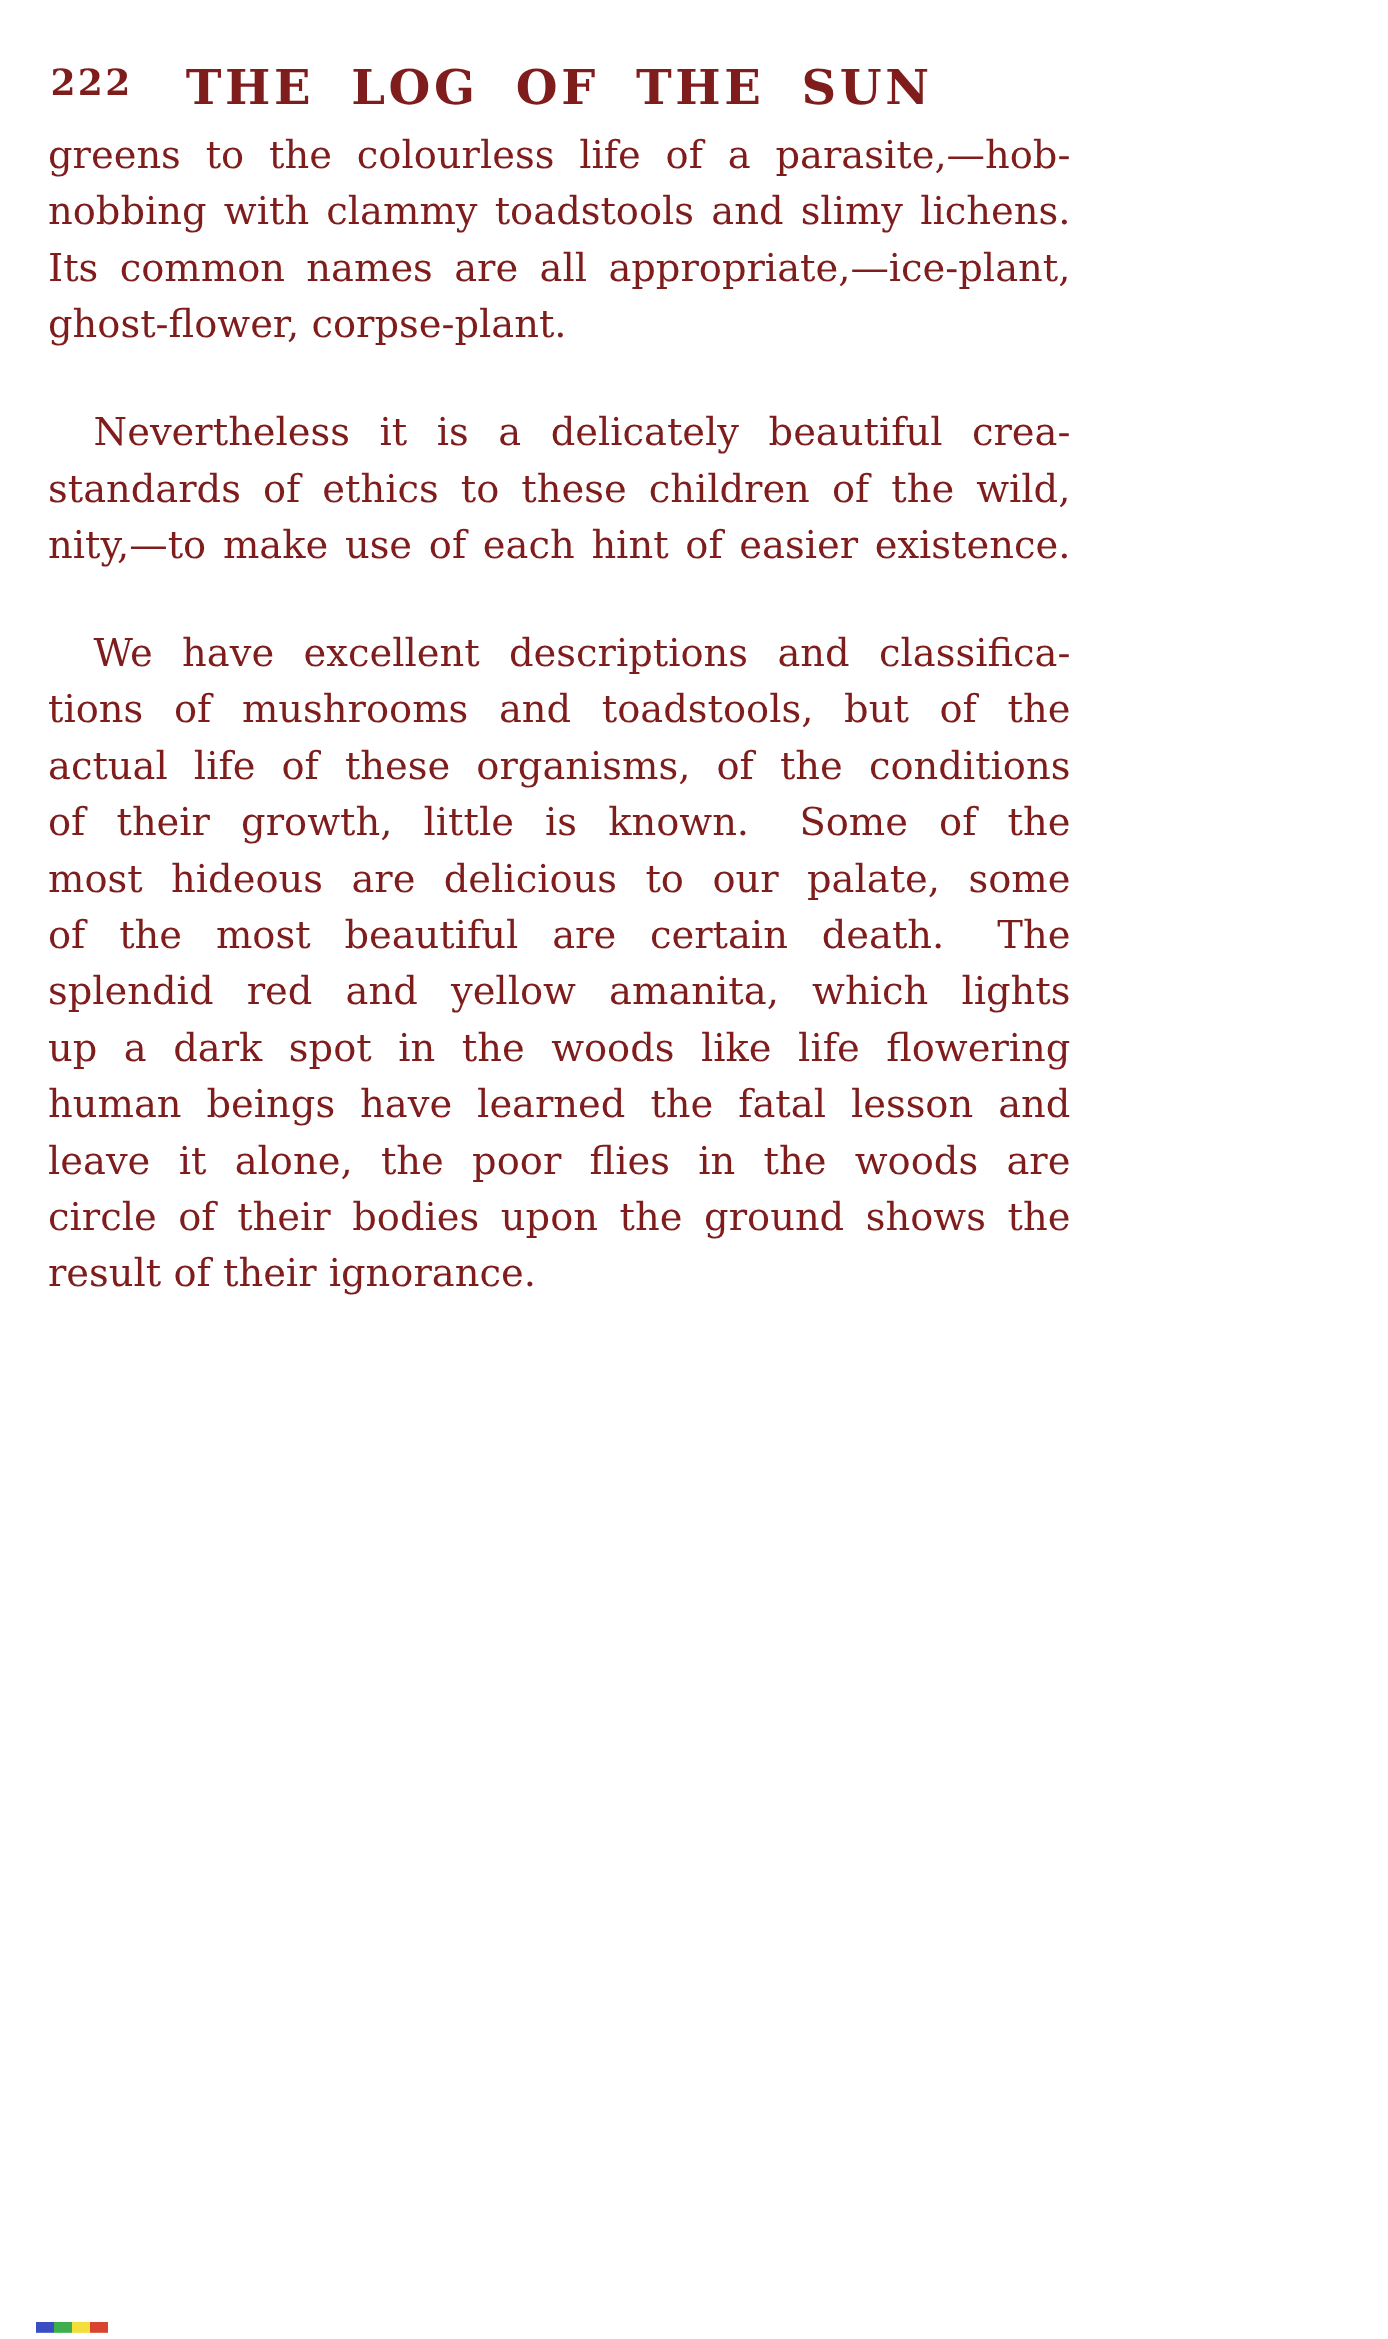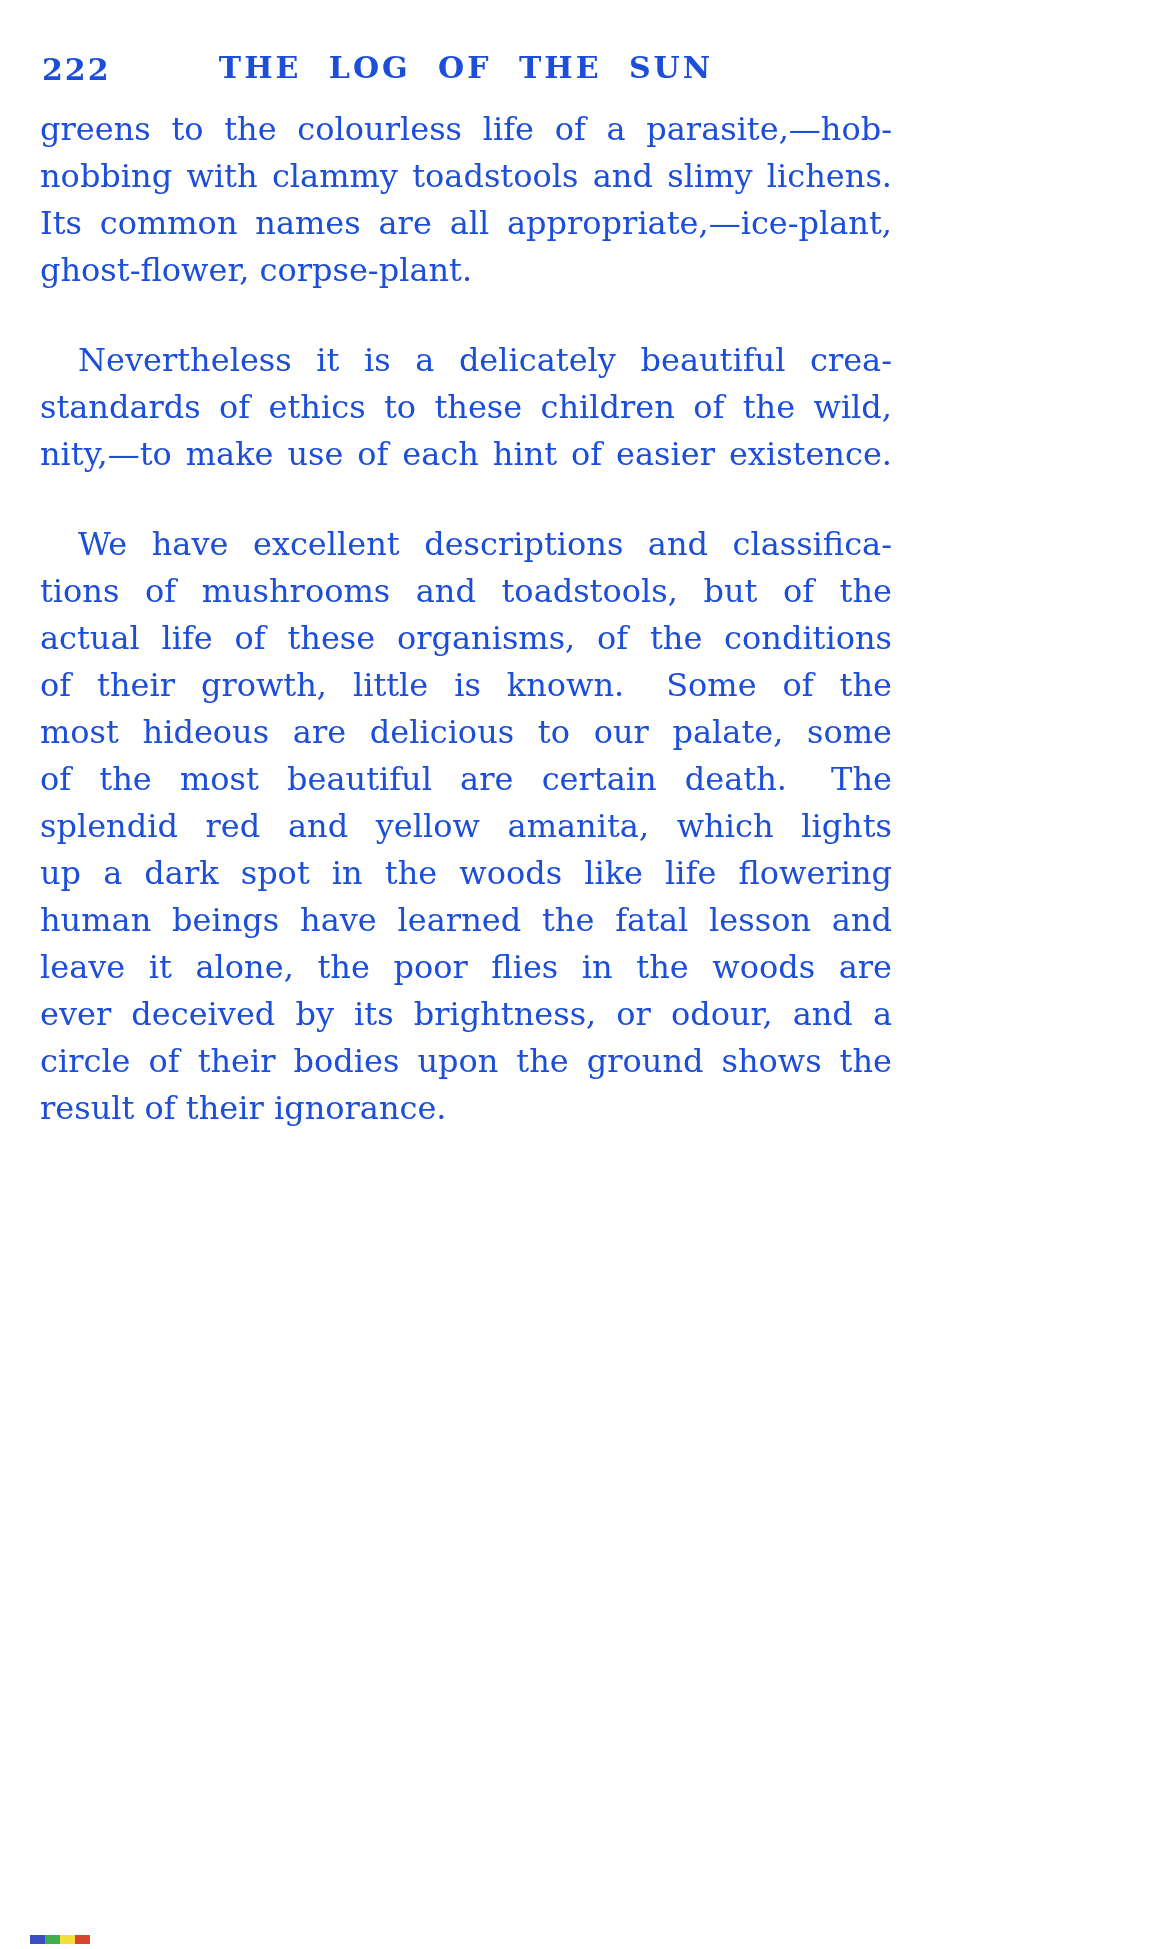--- a/index.html
+++ b/index.html
@@ -7,21 +7,21 @@
     padding: 0;
     background: #ffffff;
   }
   .page {
     position: relative;
     width: 1157px;
     height: 1949px;
     background: #ffffff;
     overflow: hidden;
     font-family: "DejaVu Serif", "Liberation Serif", serif;
-    color: #1d4ed8;
+    color: #7f1d1d;
   }
   .content {
     position: absolute;
     left: 40px;
     top: 50px;
     width: 852px;
   }
   .page-header {
     position: relative;
     height: 44px;
@@ -31,21 +31,21 @@
     left: 2px;
     top: 2px;
     font-weight: bold;
     font-size: 30px;
     letter-spacing: 2px;
   }
   .running-title {
     display: block;
     text-align: center;
     font-weight: bold;
-    font-size: 30px;
+    font-size: 40px;
     letter-spacing: 3px;
     word-spacing: 14px;
     white-space: nowrap;
   }
   .body-text {
     margin-top: 12px;
     font-size: 32px;
     line-height: 47px;
   }
   .line {
@@ -91,21 +91,20 @@
         <div class="line indent">We have excellent descriptions and classifica-</div>
         <div class="line">tions of mushrooms and toadstools, but of the</div>
         <div class="line">actual life of these organisms, of the conditions</div>
         <div class="line">of their growth, little is known.  Some of the</div>
         <div class="line">most hideous are delicious to our palate, some</div>
         <div class="line">of the most beautiful are certain death.  The</div>
         <div class="line">splendid red and yellow amanita, which lights</div>
         <div class="line">up a dark spot in the woods like life flowering</div>
         <div class="line">human beings have learned the fatal lesson and</div>
         <div class="line">leave it alone, the poor flies in the woods are</div>
-        <div class="line">ever deceived by its brightness, or odour, and a</div>
         <div class="line">circle of their bodies upon the ground shows the</div>
         <div class="line no-just">result of their ignorance.</div>
       </main>
   </div>
   <div class="scan-color-bar" id="scan-color-bar">
       <span class="swatch" style="background: rgb(58, 78, 196);"></span>
       <span class="swatch" style="background: rgb(63, 174, 78);"></span>
       <span class="swatch" style="background: rgb(242, 223, 58);"></span>
       <span class="swatch" style="background: rgb(216, 68, 46);"></span>
     </div>

